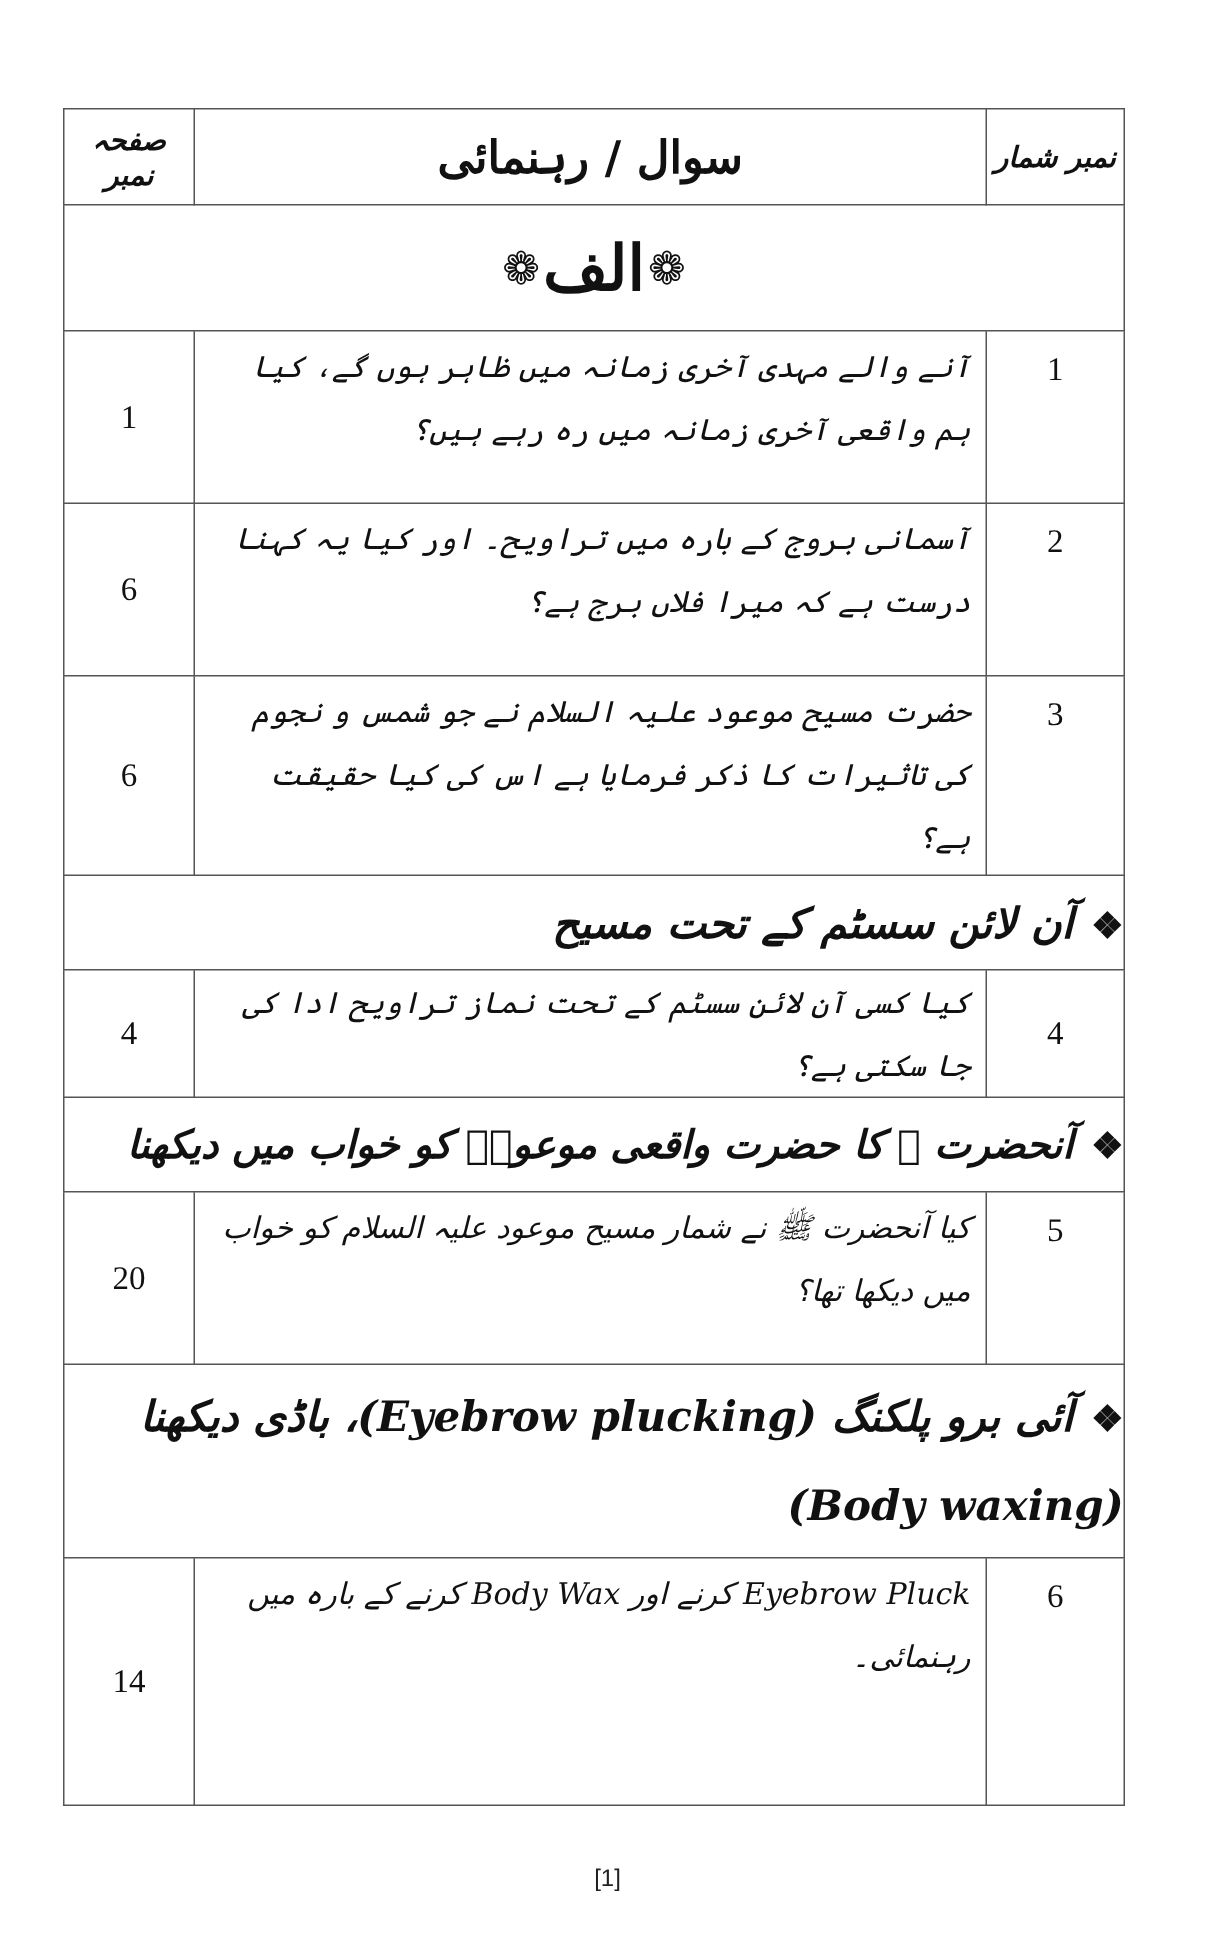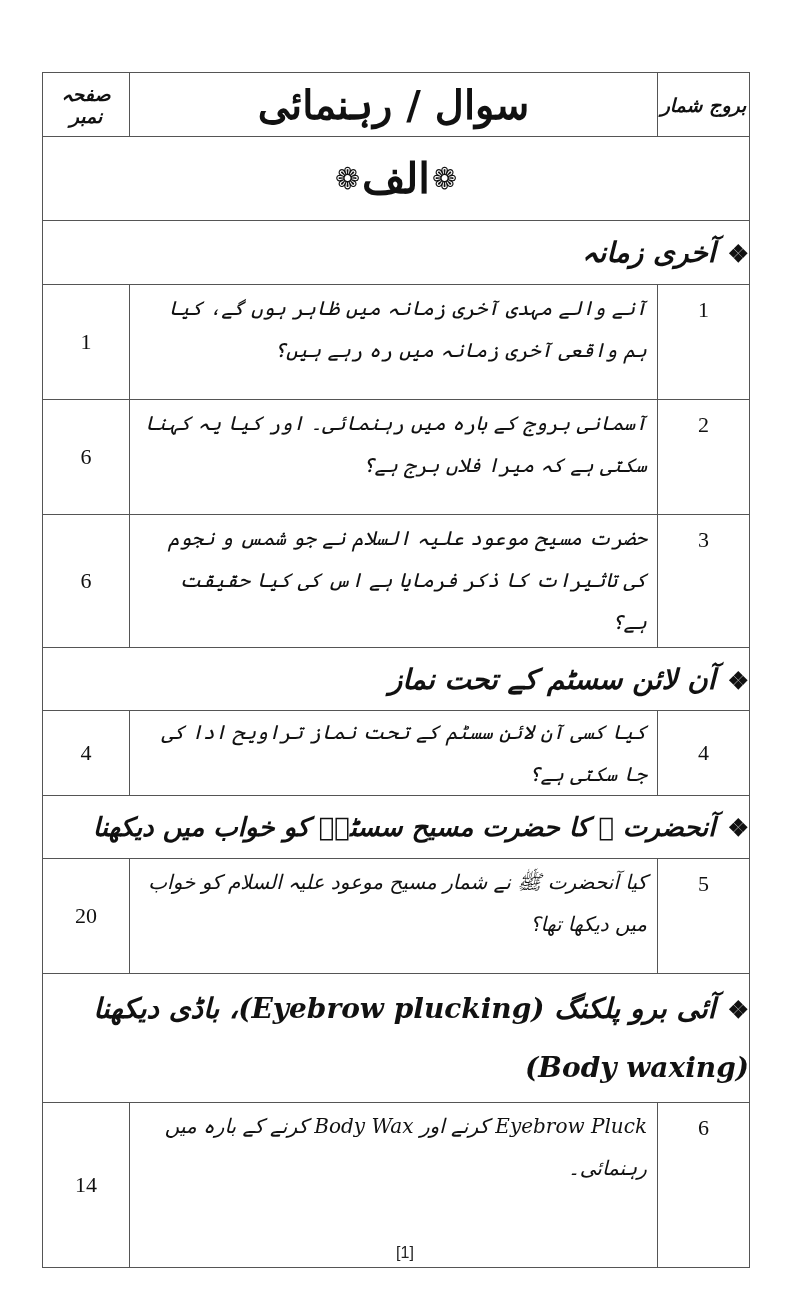--- a/index.html
+++ b/index.html
@@ -7,21 +7,21 @@
          font-family: "DejaVu Serif", serif; color: #111; }
   .page { position: absolute; left: 0; top: 0; width: 810px; height: 1296px; }
   table.toc { position: absolute; left: 42px; top: 72px; width: 707px;
               border-collapse: collapse; table-layout: fixed; }
   table.toc td { border: 1.5px solid #555; padding: 0; vertical-align: middle; }
   col.c-page { width: 87px; }
   col.c-text { width: 528px; }
   col.c-num  { width: 92px; }
   .hdr { height: 63px; text-align: center; font-weight: bold; }
   .hdr-small { font-size: 19px; font-style: italic; }
-  .hdr-big { font-size: 40px; }
+  .hdr-big { font-size: 30px; }
   .alef-row td { height: 83px; text-align: center; }
   .alef { font-size: 42px; font-weight: bold; display: inline-flex; align-items: center; gap: 2px; }
   .orn { font-size: 30px; font-weight: normal; color: #111; display: inline-block; }
   .sec td { text-align: right; direction: rtl; font-weight: bold; font-style: italic;
             font-size: 28px; padding: 0 40px 0 20px; }
   .sec .bullet { font-style: normal; font-size: 24px; margin-left: 12px; }
   .sec-1 td { height: 63px; }
   .sec-2 td { height: 66px; }
   .sec-3 td { height: 62px; }
   .sec-4 td { height: 62px; font-size: 26px; padding: 0 10px; }
@@ -49,64 +49,61 @@
     <colgroup>
         <col class="c-page">
         <col class="c-text">
         <col class="c-num">
       </colgroup>
 
     <tbody>
         <tr>
       <td class="hdr hdr-small">صفحہ نمبر</td>
       <td class="hdr hdr-big">سوال / رہنمائی</td>
-      <td class="hdr hdr-small">بروج شمار</td>
+      <td class="hdr hdr-small">نمبر شمار</td>
     </tr>
 
     <tr class="alef-row">
       <td colspan="3">
         <span class="alef">
           <span class="orn">❁</span>
           <span>الف</span>
           <span class="orn">❁</span>
         </span>
       </td>
     </tr>
 
-    <tr class="sec sec-1">
-      <td colspan="3"><span class="bullet">❖</span><span>آخری زمانہ</span></td>
-    </tr>
     <tr class="row r1">
       <td class="pg">1</td>
       <td class="txt">آنے والے مہدی آخری زمانہ میں ظاہر ہوں گے، کیا ہم واقعی آخری زمانہ میں رہ رہے ہیں؟</td>
       <td class="num">1</td>
     </tr>
 
     <tr class="row r2">
       <td class="pg">6</td>
-      <td class="txt">آسمانی بروج کے بارہ میں رہنمائی۔ اور کیا یہ کہنا سکتی ہے کہ میرا فلاں برج ہے؟</td>
+      <td class="txt">آسمانی بروج کے بارہ میں تراویح۔ اور کیا یہ کہنا درست ہے کہ میرا فلاں برج ہے؟</td>
       <td class="num">2</td>
     </tr>
     <tr class="row r3">
       <td class="pg">6</td>
       <td class="txt">حضرت مسیح موعود علیہ السلام نے جو شمس و نجوم کی تاثیرات کا ذکر فرمایا ہے اس کی کیا حقیقت ہے؟</td>
       <td class="num">3</td>
     </tr>
 
     <tr class="sec sec-3">
-      <td colspan="3"><span class="bullet">❖</span><span>آن لائن سسٹم کے تحت نماز</span></td>
+      <td colspan="3"><span class="bullet">❖</span><span>آن لائن سسٹم کے تحت مسیح</span></td>
     </tr>
     <tr class="row r4">
       <td class="pg">4</td>
       <td class="txt">کیا کسی آن لائن سسٹم کے تحت نماز تراویح ادا کی جا سکتی ہے؟</td>
       <td class="num">4</td>
     </tr>
 
     <tr class="sec sec-4">
-      <td colspan="3"><span class="bullet">❖</span><span>آنحضرت ﷺ کا حضرت مسیح سسٹمؑ کو خواب میں دیکھنا</span></td>
+      <td colspan="3"><span class="bullet">❖</span><span>آنحضرت ﷺ کا حضرت واقعی موعودؑ کو خواب میں دیکھنا</span></td>
     </tr>
     <tr class="row r5">
       <td class="pg">20</td>
       <td class="txt">کیا آنحضرت ﷺ نے شمار مسیح موعود علیہ السلام کو خواب میں دیکھا تھا؟</td>
       <td class="num">5</td>
     </tr>
 
     <tr class="sec sec-5">
       <td colspan="3"><span class="bullet">❖</span><span>آئی برو پلکنگ (Eyebrow plucking)، باڈی دیکھنا (Body waxing)</span></td>
     </tr>

